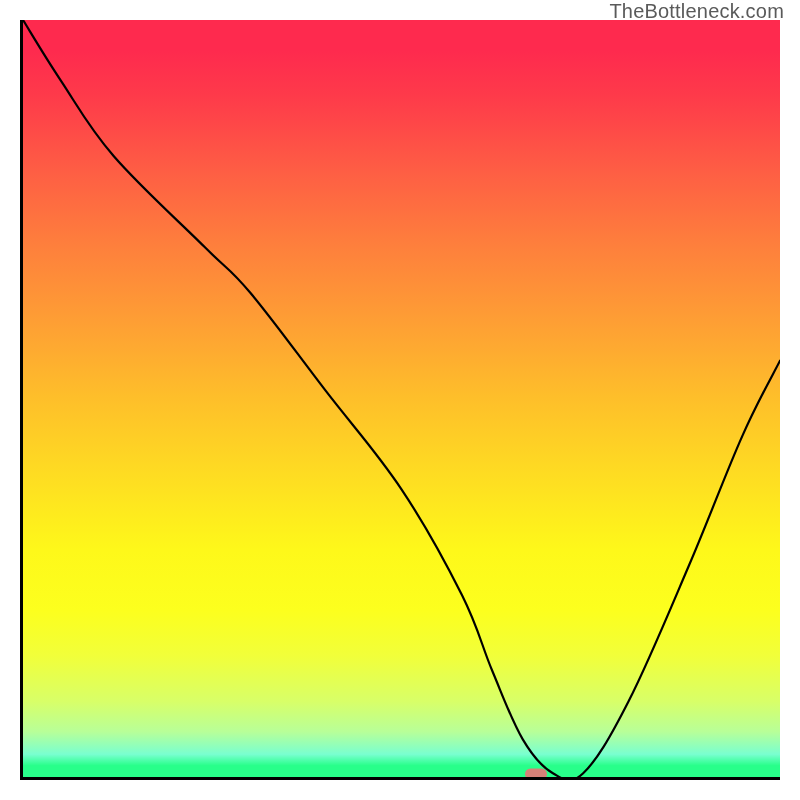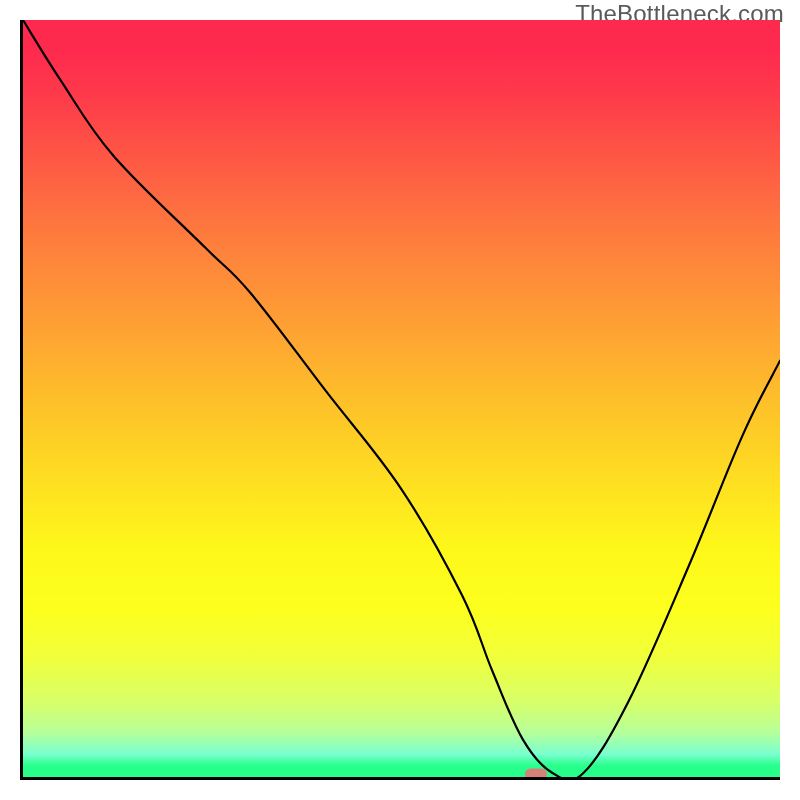--- a/index.html
+++ b/index.html
@@ -65,21 +65,21 @@
     width: 22px;
     height: 11px;
     border-radius: 6px;
     background: #d68178;
     transform: translate(-50%, -50%);
   }
   .watermark {
     position: absolute;
     top: 0px;
     right: 16px;
-    font-size: 24px;
+    font-size: 20px;
     font-weight: 500;
     color: #5a5a5a;
     letter-spacing: 0.2px;
   }
 </style>
 </head>
 <body>
 
 <div class="chart-container">
 

